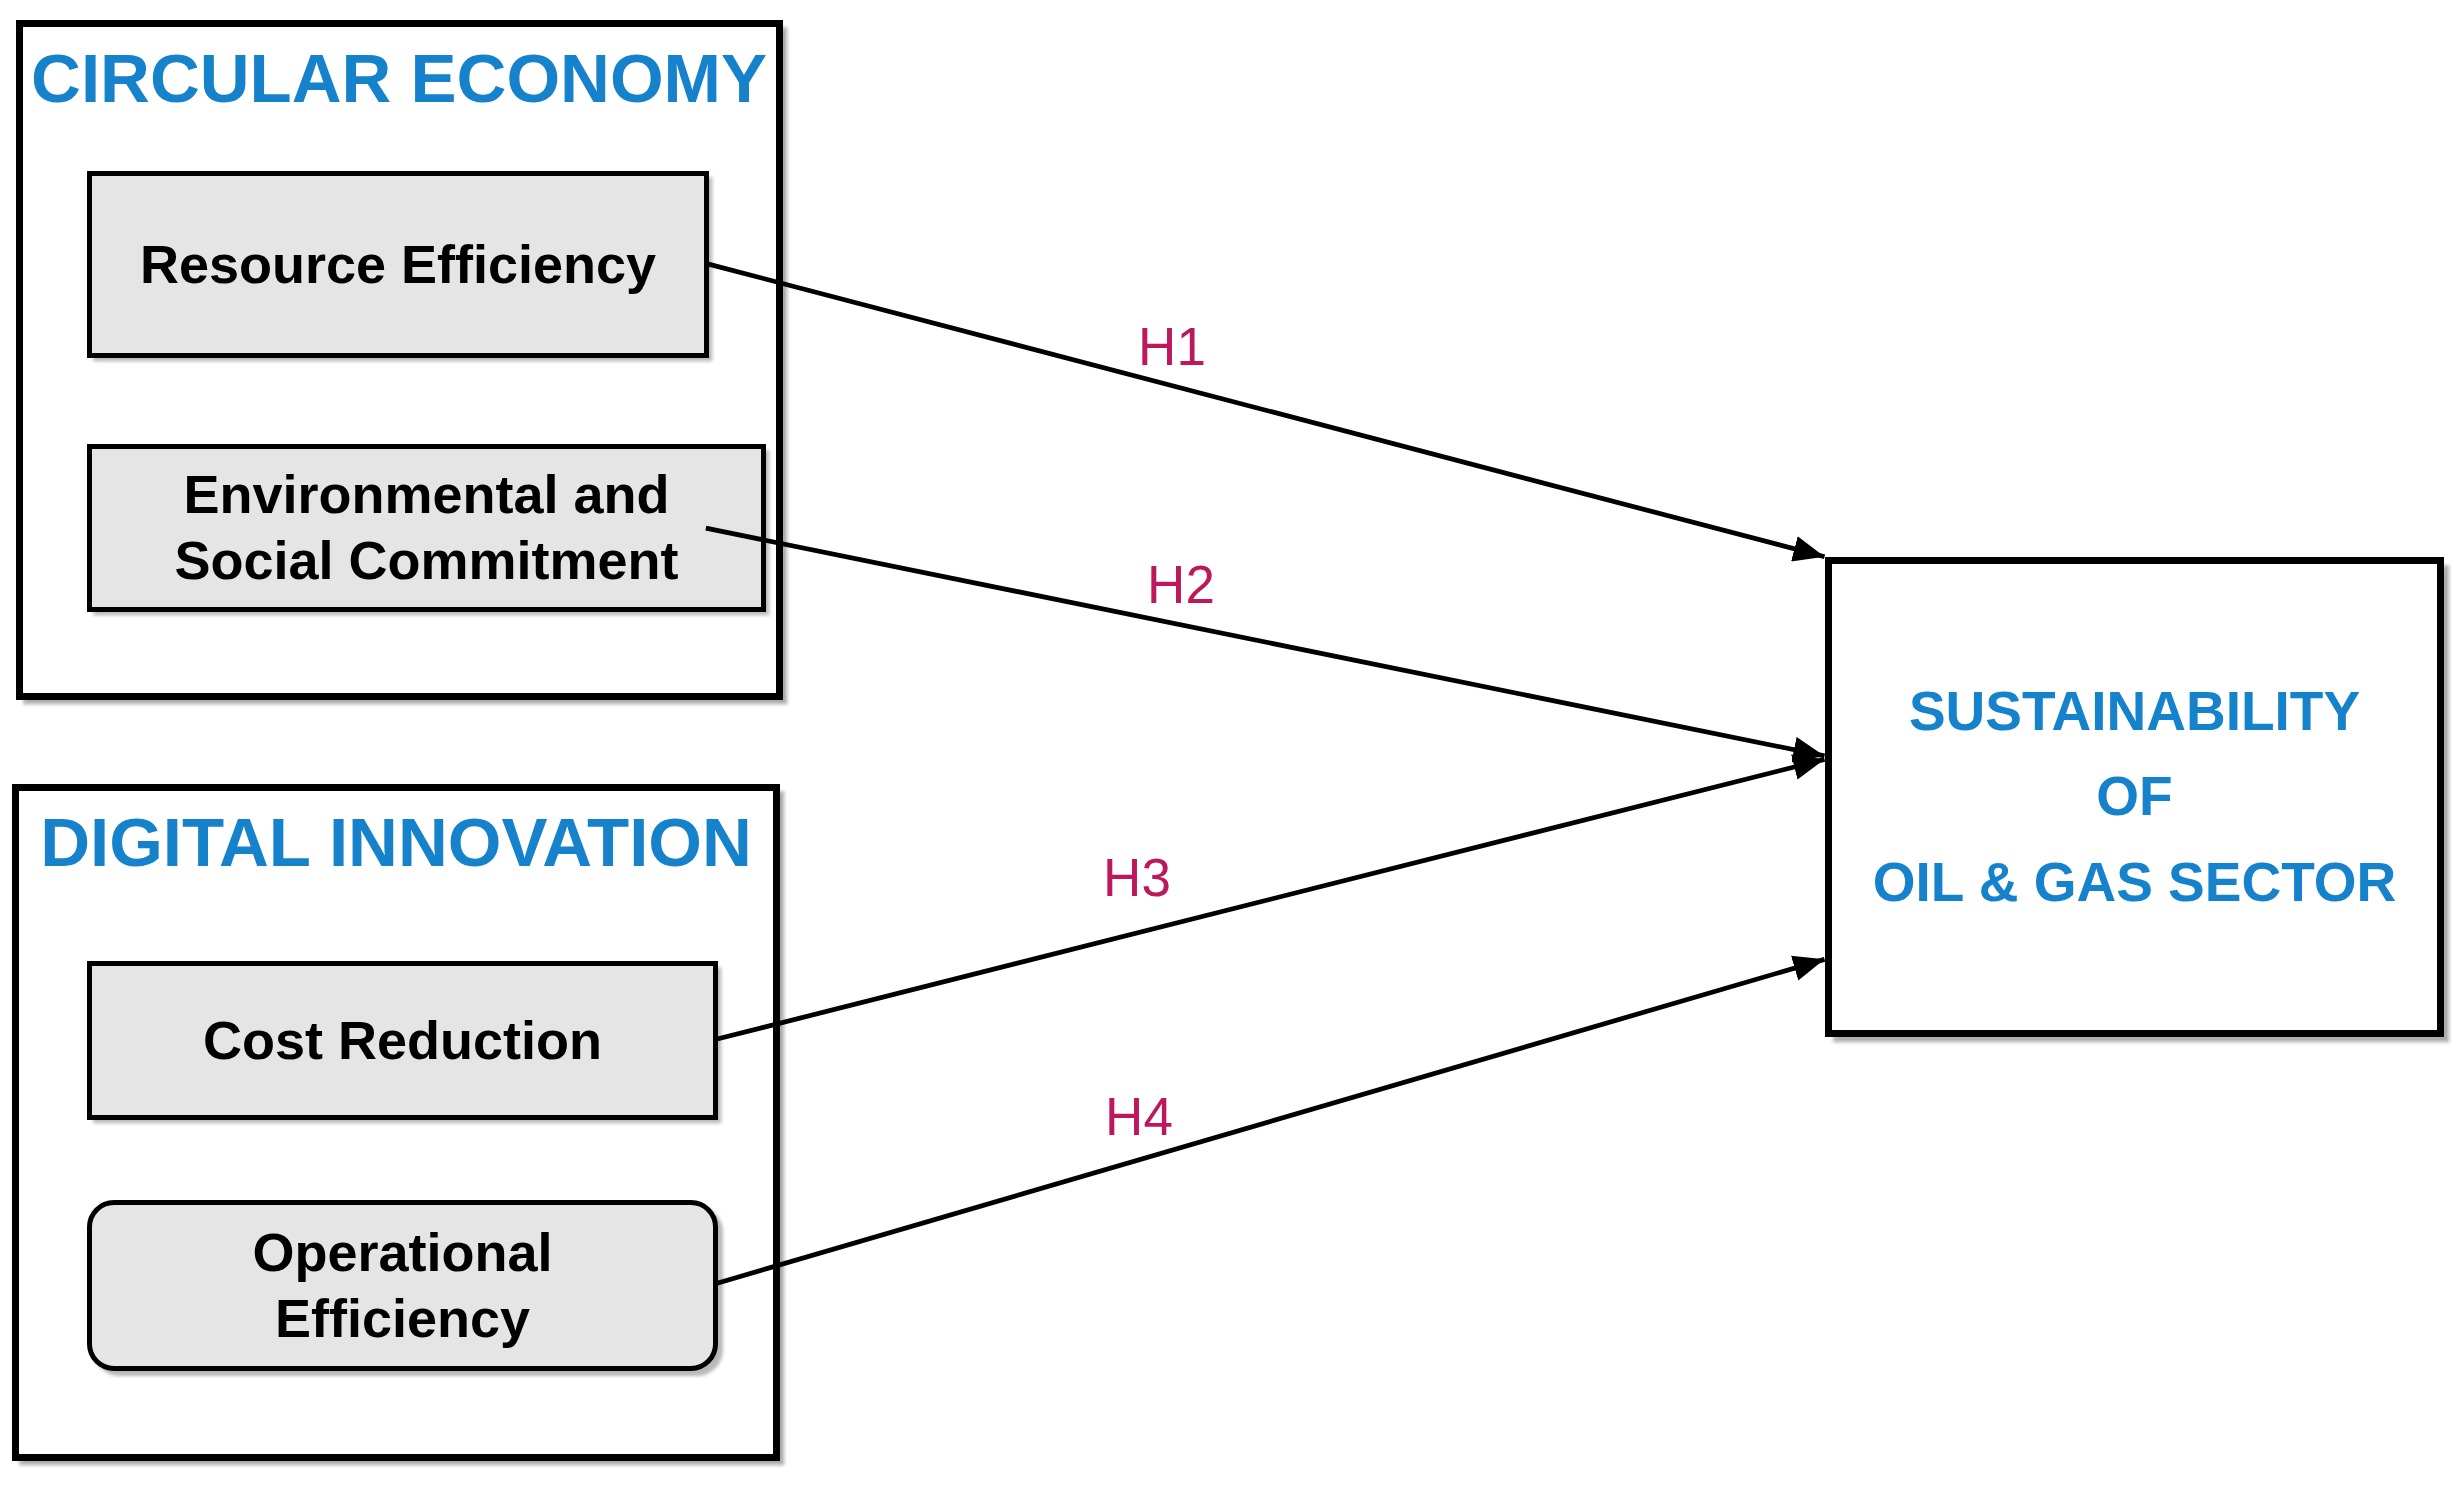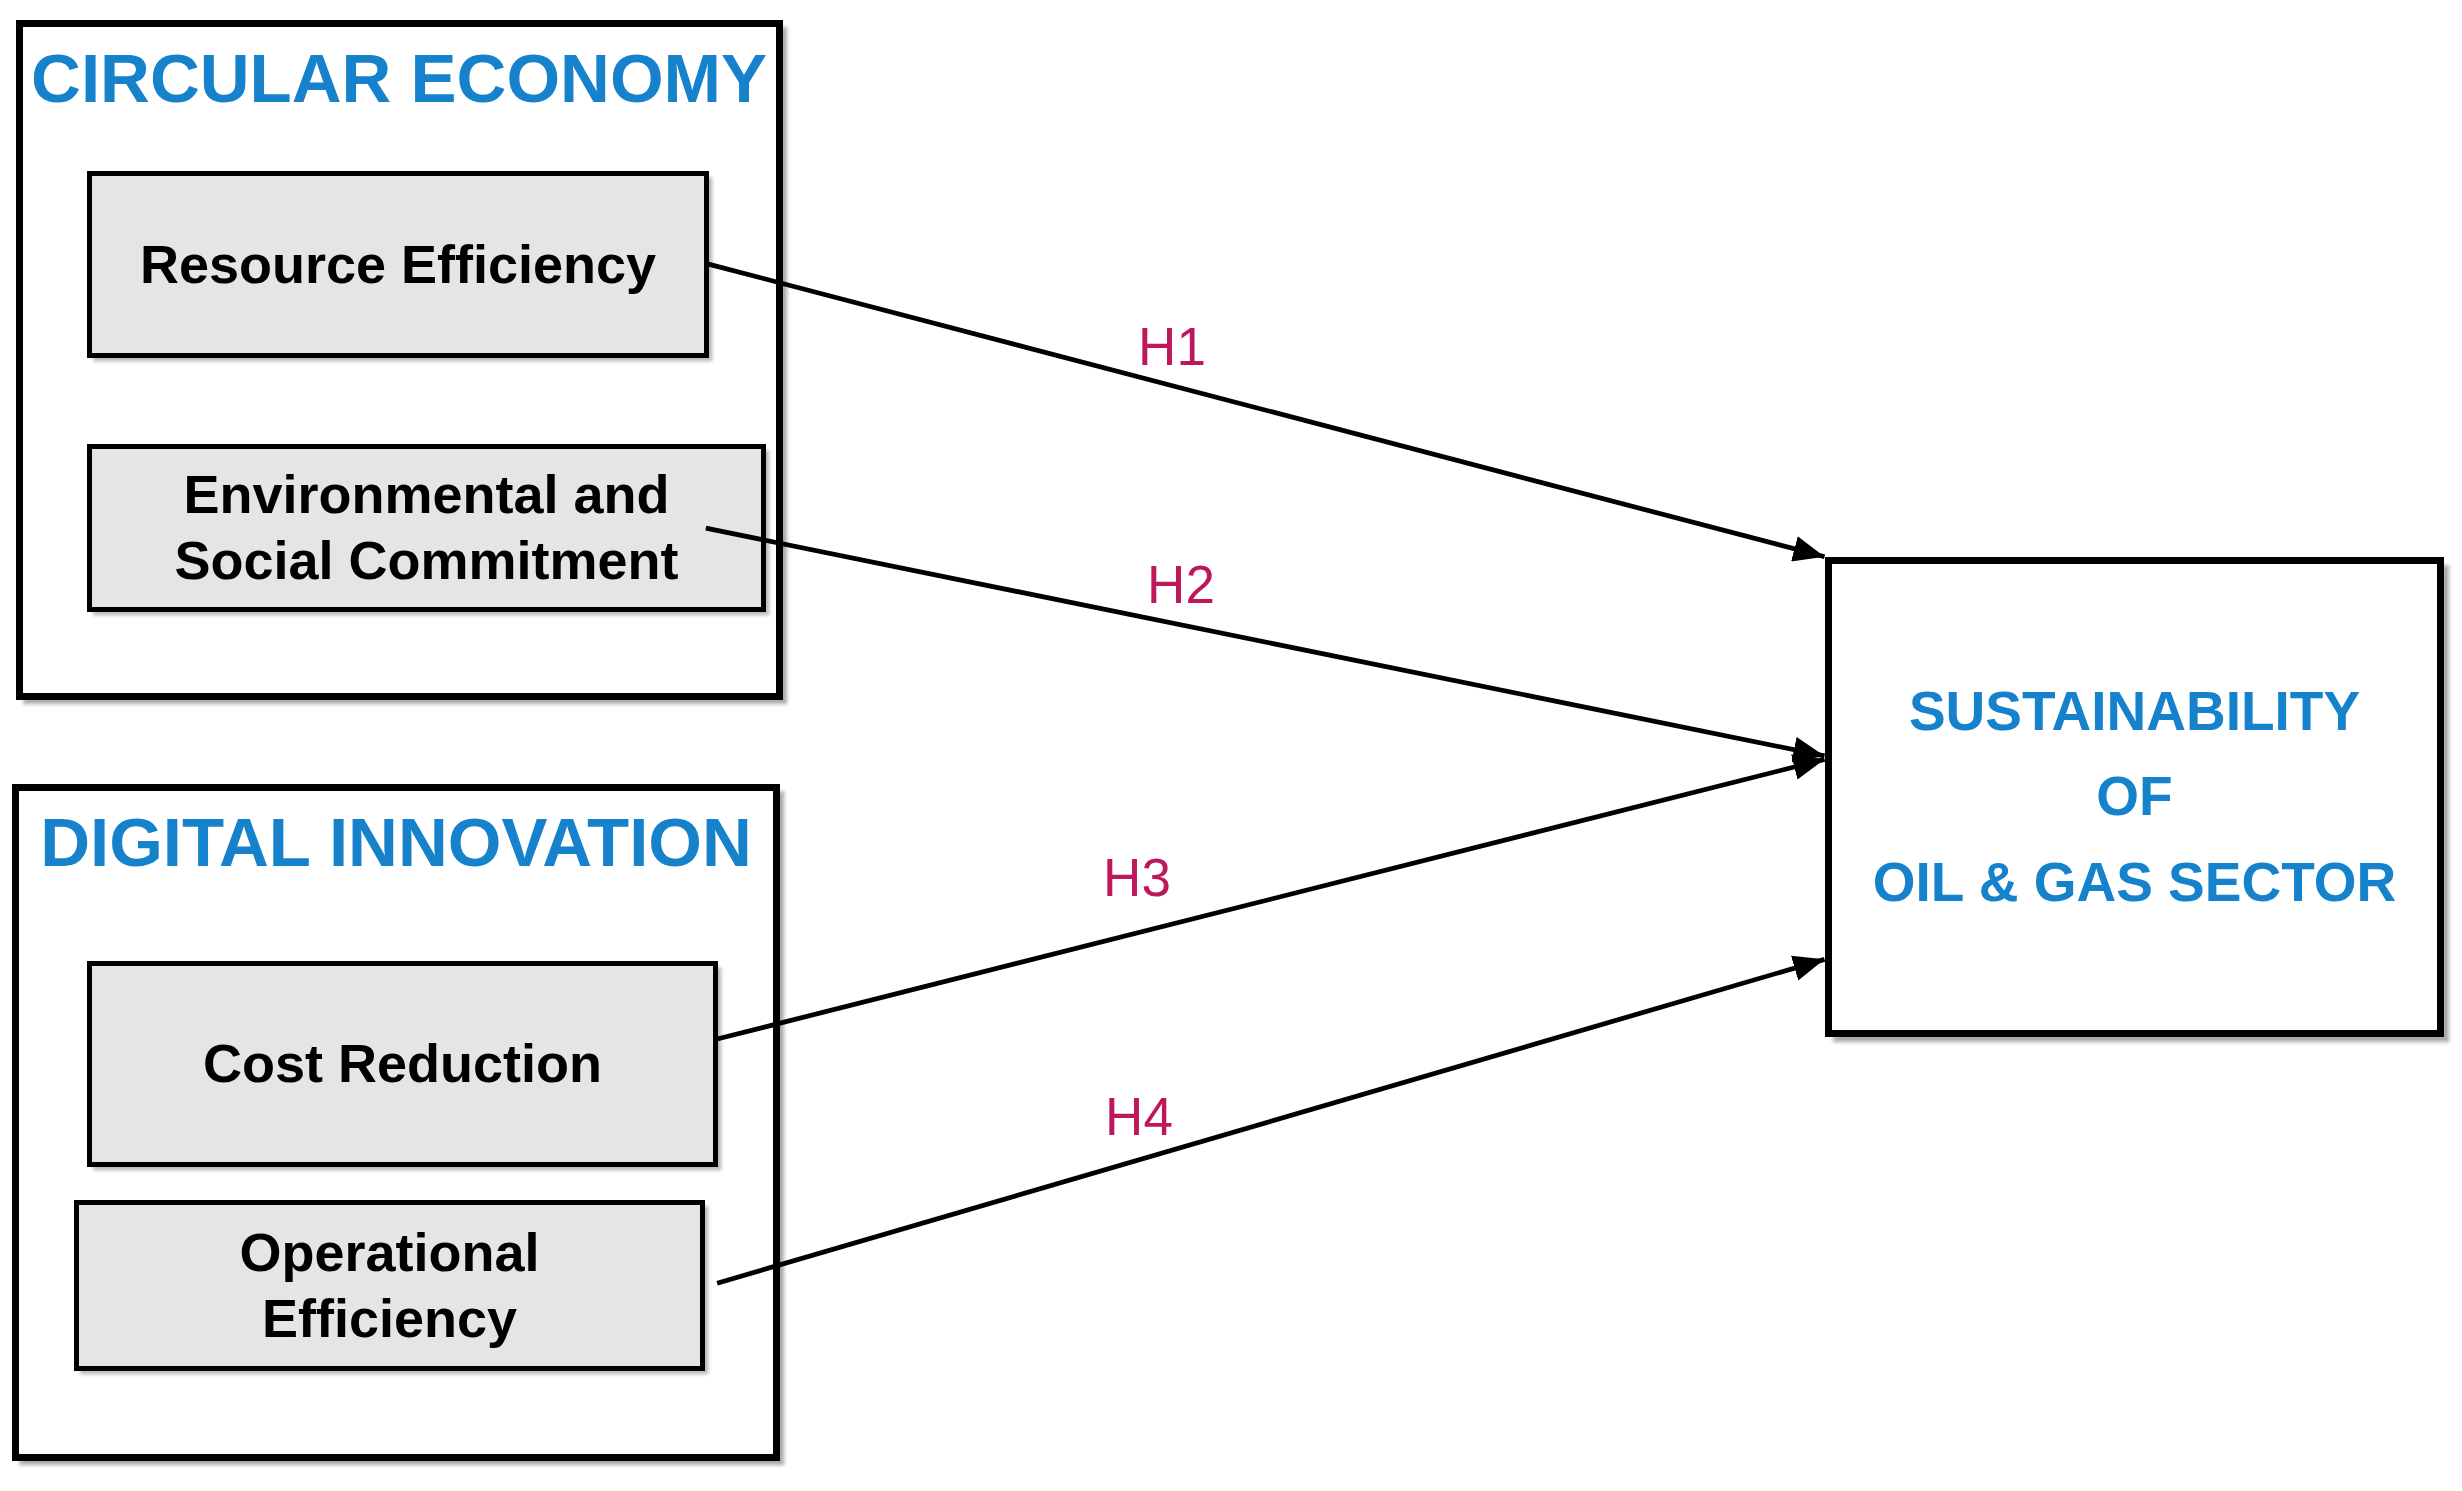--- a/index.html
+++ b/index.html
@@ -82,25 +82,25 @@
 
   <div class="node-box" style="left:87px;top:444px;width:679px;height:168px;">
     <span>Environmental and
 Social Commitment</span>
   </div>
 
   <div class="outer-box" style="left:12px;top:784px;width:768px;height:677px;">
     <div class="group-title">DIGITAL INNOVATION</div>
   </div>
 
-  <div class="node-box" style="left:87px;top:961px;width:631px;height:206px;">
+  <div class="node-box" style="left:87px;top:961px;width:631px;height:159px;">
     <span>Cost Reduction</span>
   </div>
 
-  <div class="node-box" style="left:74px;top:1200px;width:631px;height:171px;">
+  <div class="node-box" style="left:87px;top:1200px;width:631px;height:171px;border-radius:27px;">
     <span>Operational
 Efficiency</span>
   </div>
 
   <div class="outcome-box" style="left:1825px;top:557px;width:619px;height:480px;">
     <span>SUSTAINABILITY
 OF
 OIL &amp; GAS SECTOR</span>
   </div>
 

